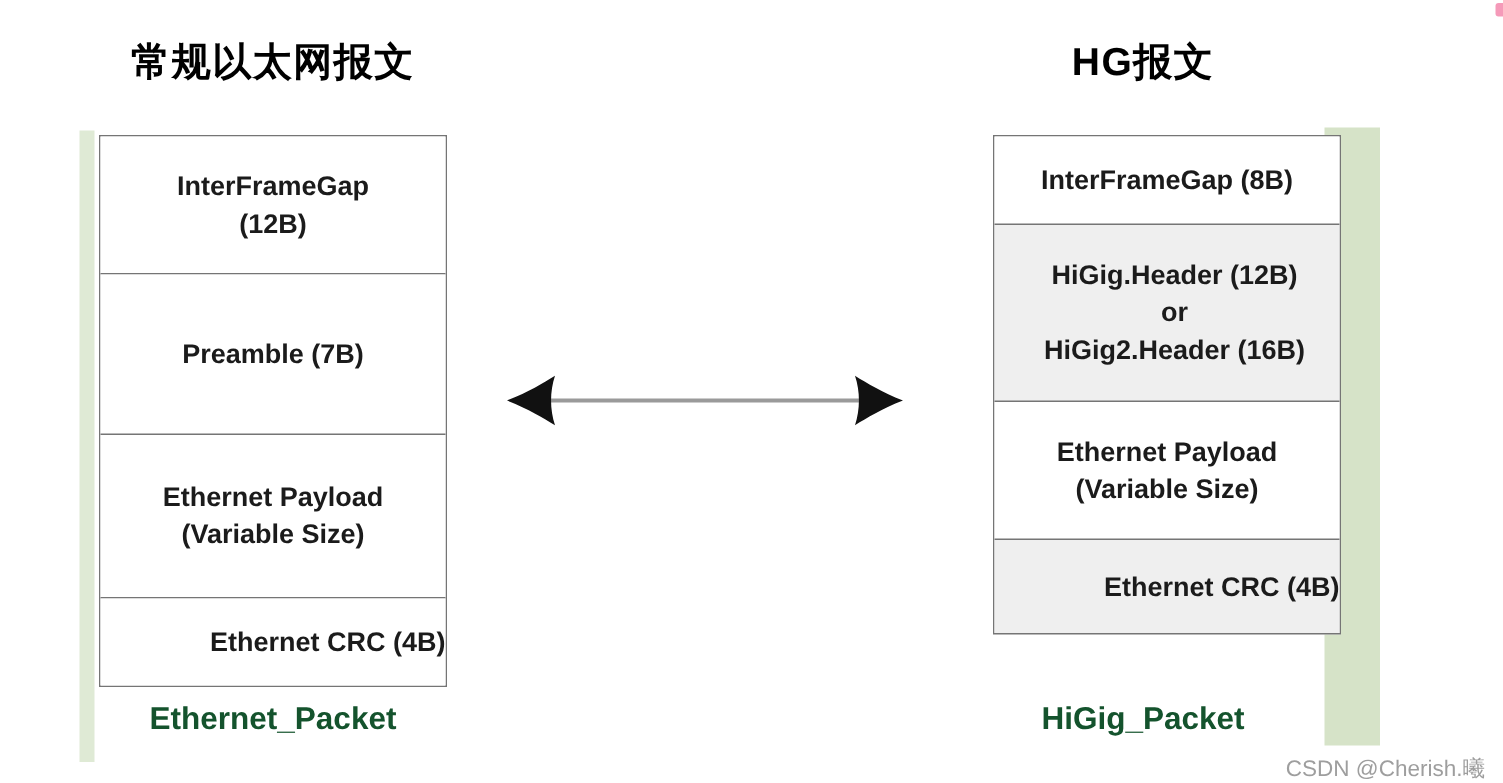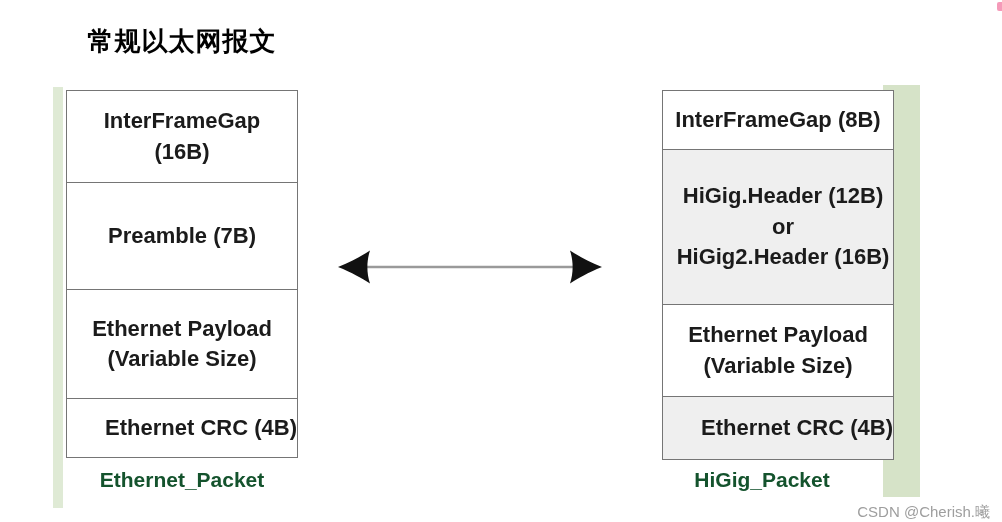--- a/index.html
+++ b/index.html
@@ -46,34 +46,34 @@
     flex-direction: column;
     align-items: center;
     justify-content: center;
     border-bottom: 1.5px solid #757575;
     background: #ffffff;
     text-align: center;
   }
   .segment:last-child { border-bottom: none; align-items: flex-end; }
   .segment.shaded { background: #efefef; }
   .segment .line {
-    font-size: 22px;
+    font-size: 18px;
     font-weight: 600;
     line-height: 1.38;
     color: #1b1b1b;
     white-space: nowrap;
   }
 
   .seg-l1 { height: 92px; }
   .seg-l2 { height: 107px; }
   .seg-l3 { height: 109px; }
   .seg-l4 { height: 58px; }
 
   .seg-r1 { height: 59px; }
-  .seg-r2 { height: 155px; padding-left: 10px; }
+  .seg-r2 { height: 118px; padding-left: 10px; }
   .seg-r3 { height: 92px; }
   .seg-r4 { height: 62px; }
 
   .stack-caption {
     position: absolute;
     top: 468px;
     width: 232px;
     text-align: center;
     font-size: 21px;
     font-weight: 700;
@@ -112,29 +112,30 @@
     opacity: 0.9;
   }
 </style>
 </head>
 <body>
 
 <div class="canvas">
 
   <div class="diagram-title title-left">常规以太网报文</div>
 
+  <div class="diagram-title title-right">HG报文</div>
 
   <div class="green-bar green-bar-left"></div>
 
   <div class="green-bar green-bar-right"></div>
 
   <div class="stack stack-left">
     <div class="segment seg-l1">
       <span class="line">InterFrameGap</span>
-      <span class="line">(16B)</span>
+      <span class="line">(12B)</span>
     </div>
     <div class="segment seg-l2">
       <span class="line">Preamble (7B)</span>
     </div>
     <div class="segment seg-l3">
       <span class="line">Ethernet Payload</span>
       <span class="line">(Variable Size)</span>
     </div>
     <div class="segment seg-l4">
       <span class="line">Ethernet CRC (4B)</span>

